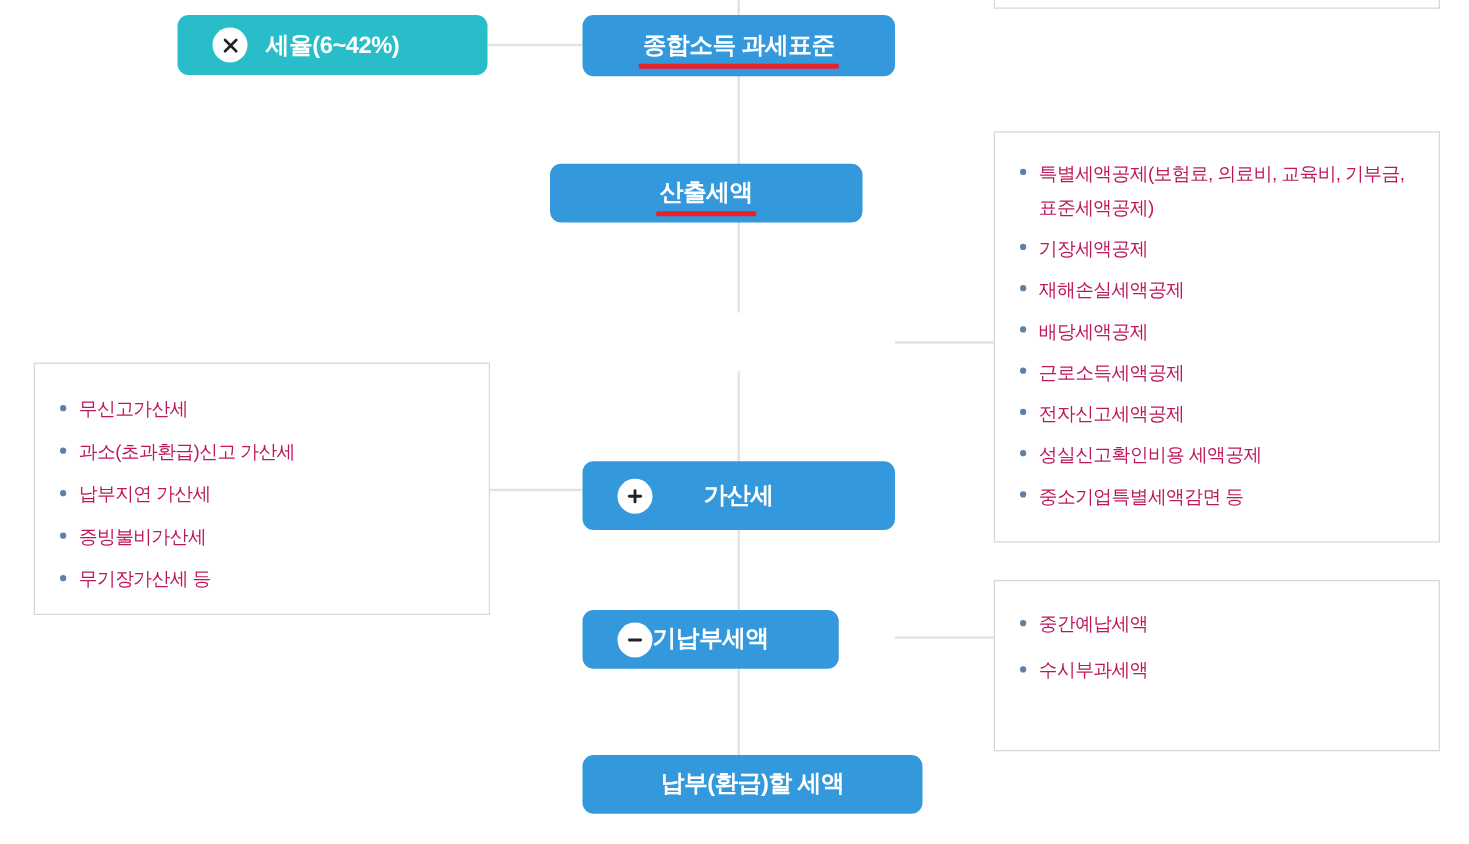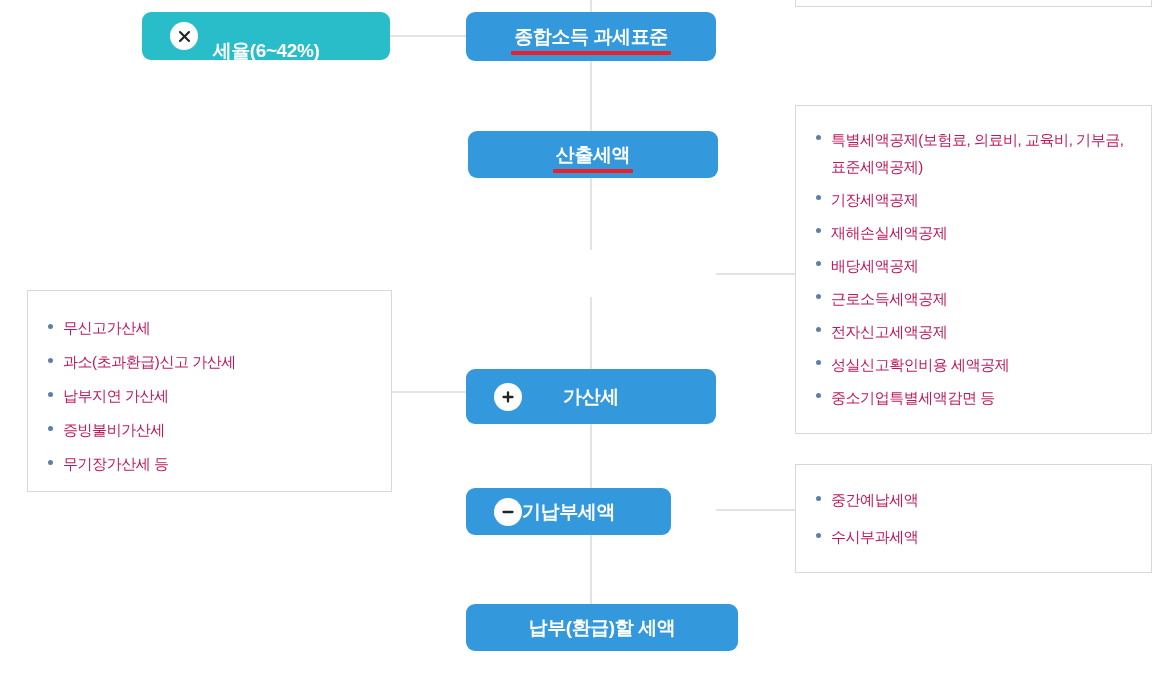--- a/index.html
+++ b/index.html
@@ -158,35 +158,35 @@
   <div class="line-v" style="left:590px; top:416px; height:72px;"></div>
 
   <div class="line-v" style="left:590px; top:535px; height:69px;"></div>
 
   <div class="line-h" style="left:716px; top:273px; width:80px;"></div>
 
   <div class="line-h" style="left:392px; top:391px; width:74px;"></div>
 
   <div class="line-h" style="left:716px; top:509px; width:80px;"></div>
 
-  <div class="flow-box teal" style="left:142px; top:12px; width:248px; height:48px;align-items:flex-end;">
+  <div class="flow-box teal" style="left:142px; top:12px; width:248px; height:48px;">
     <span class="op-badge">
       <svg width="13" height="13" viewBox="0 0 13 13" aria-hidden="true">
         <line x1="2" y1="2" x2="11" y2="11" stroke="#222" stroke-width="2.1" stroke-linecap="round"></line>
         <line x1="11" y1="2" x2="2" y2="11" stroke="#222" stroke-width="2.1" stroke-linecap="round"></line>
       </svg>
     </span>
     <span class="flow-label">세율(6~42%)</span>
   </div>
 
   <div class="flow-box" style="left:466px; top:12px; width:250px; height:49px;">
     <span class="flow-label underlined">종합소득 과세표준</span>
   </div>
 
-  <div class="flow-box" style="left:468px; top:131px; width:250px; height:47px;">
+  <div class="flow-box" style="left:440px; top:131px; width:250px; height:47px;">
     <span class="flow-label underlined">산출세액</span>
   </div>
 
 
   <div class="flow-box" style="left:466px; top:369px; width:250px; height:55px;">
     <span class="op-badge">
       <svg width="14" height="14" viewBox="0 0 14 14" aria-hidden="true">
         <line x1="7" y1="2.5" x2="7" y2="11.5" stroke="#222" stroke-width="2.3" stroke-linecap="round"></line>
         <line x1="2.5" y1="7" x2="11.5" y2="7" stroke="#222" stroke-width="2.3" stroke-linecap="round"></line>
       </svg>
@@ -223,20 +223,20 @@
   <div id="panel-penalties" class="panel" style="left:27px; top:290px; width:365px; height:202px;">
     <ul class="panel-list">
       <li>무신고가산세</li>
       <li>과소(초과환급)신고 가산세</li>
       <li>납부지연 가산세</li>
       <li>증빙불비가산세</li>
       <li>무기장가산세 등</li>
     </ul>
   </div>
 
-  <div id="panel-prepaid" class="panel" style="left:795px; top:464px; width:357px; height:109px;">
+  <div id="panel-prepaid" class="panel" style="left:795px; top:464px; width:357px; height:137px;">
     <ul class="panel-list">
       <li>중간예납세액</li>
       <li>수시부과세액</li>
     </ul>
   </div>
 
 </div>
 
 </body></html>

